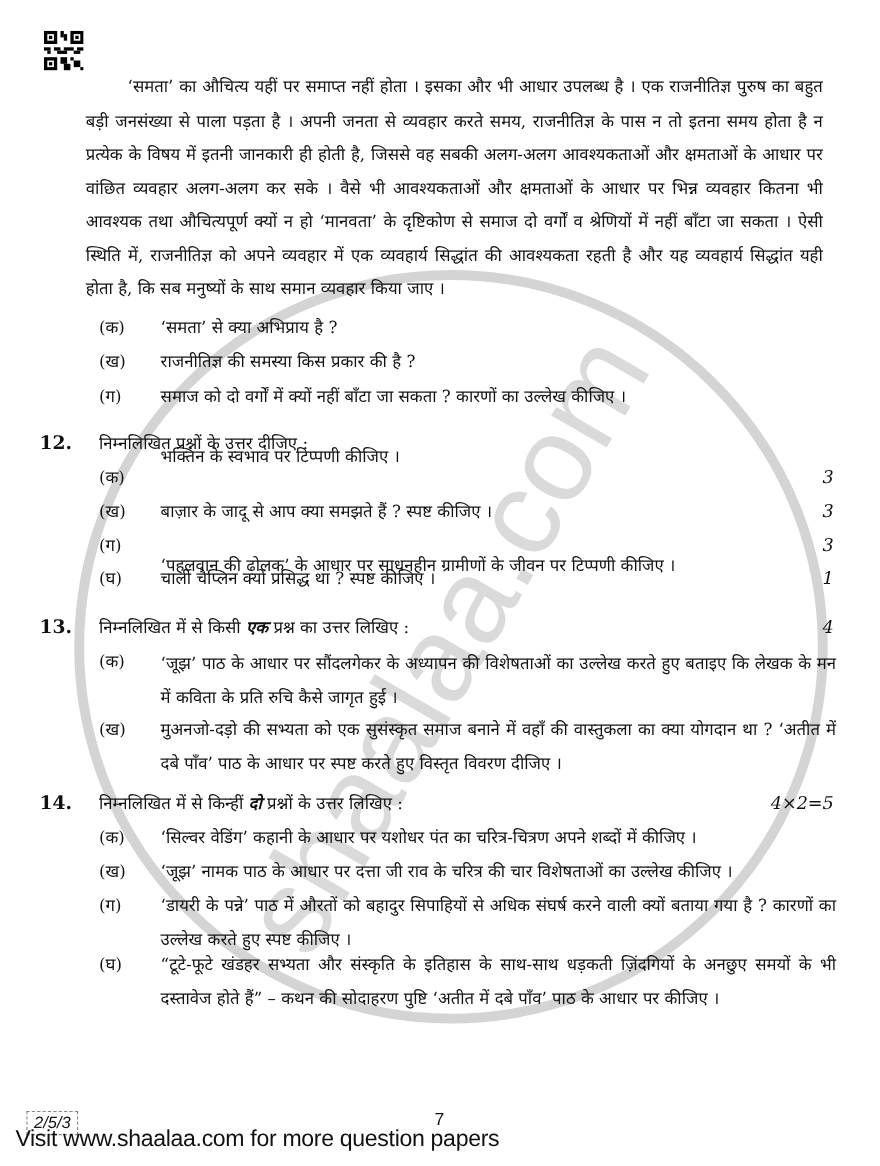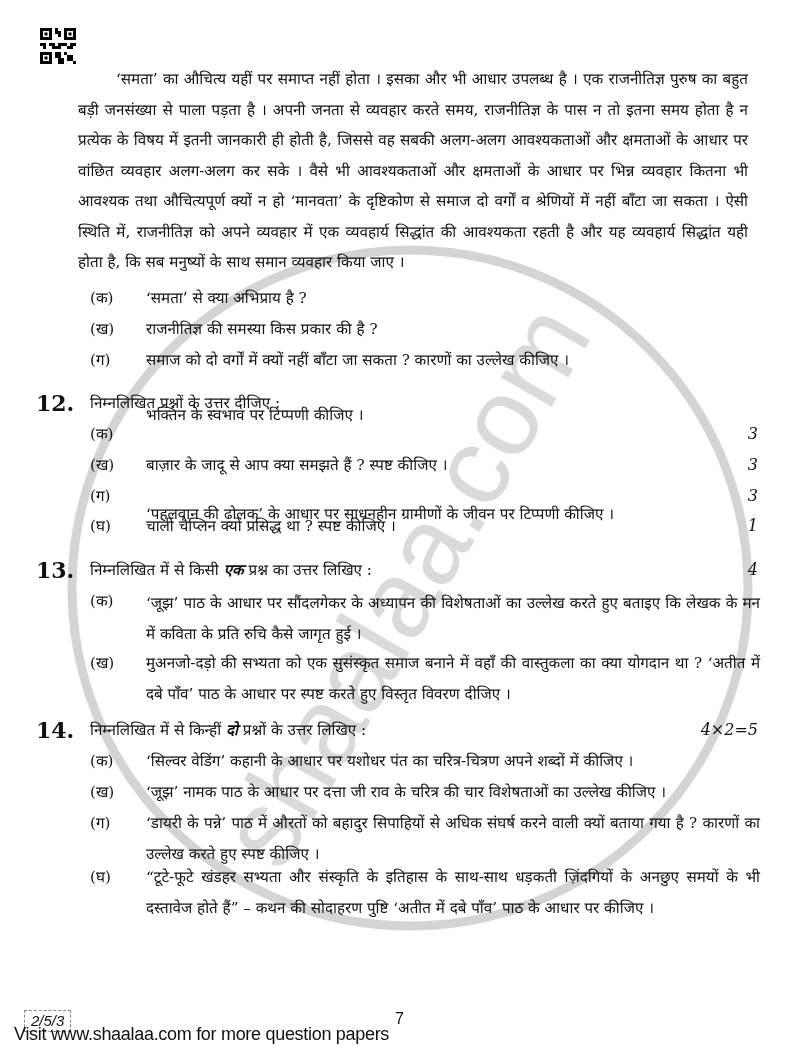--- a/index.html
+++ b/index.html
@@ -3,31 +3,31 @@
 <meta charset="utf-8">
 <style>
   html, body { margin:0; padding:0; background:#ffffff; }
   body { width:800px; height:1060px; position:relative; overflow:hidden;
          font-family:"DejaVu Serif", serif; color:#111; }
   .qr { position:absolute; left:40px; top:28px; width:36px; height:36px; }
   .para { position:absolute; left:78px; width:670px; font-size:15.2px; line-height:30.5px;
           text-align:justify; text-align-last:left; top:64px; }
   .para .indent { display:inline-block; width:38px; }
   .row { position:absolute; font-size:15.2px; line-height:30.5px; }
-  .qnum { position:absolute; left:36px; font-weight:bold; font-size:22px; font-family:"DejaVu Serif", serif; }
+  .qnum { position:absolute; left:36px; font-weight:bold; font-size:17px; font-family:"DejaVu Serif", serif; }
   .qhead { position:absolute; left:90px; }
   .lbl { position:absolute; left:90px; }
   .txt { position:absolute; left:146px; width:614px; }
   .marks { position:absolute; right:42px; font-style:italic; font-size:16px; font-family:"DejaVu Serif", serif; }
   .watermark { position:absolute; left:62px; top:240px; width:696px; height:696px; pointer-events:none; }
   .footer-code { position:absolute; left:24px; top:1010px; border:1px dashed #888; padding:0 6px;
                  font-family:"Liberation Sans", sans-serif; font-size:15px; line-height:20px;font-style:italic; }
   .footer-page { position:absolute; left:395px; top:1010px; font-family:"Liberation Sans", sans-serif; font-size:16px; }
   .footer-visit { position:absolute; left:14px; top:1024px; font-family:"Liberation Sans", sans-serif;
-                  font-size:18px; letter-spacing:-0.3px; }
+                  font-size:21px; letter-spacing:-0.3px; }
   em.b { font-weight:bold; font-style:italic; }
 </style>
 </head>
 <body>
 
 <svg class="watermark" viewBox="0 0 696 696">
   <circle cx="348" cy="348" r="338" fill="none" stroke="#d4d4d4" stroke-width="9"></circle>
   <text x="348" y="380" text-anchor="middle" font-family="Liberation Sans, sans-serif" font-size="110" fill="#dadada" transform="rotate(-60 348 348)">shaalaa.com</text>
 </svg>
 

